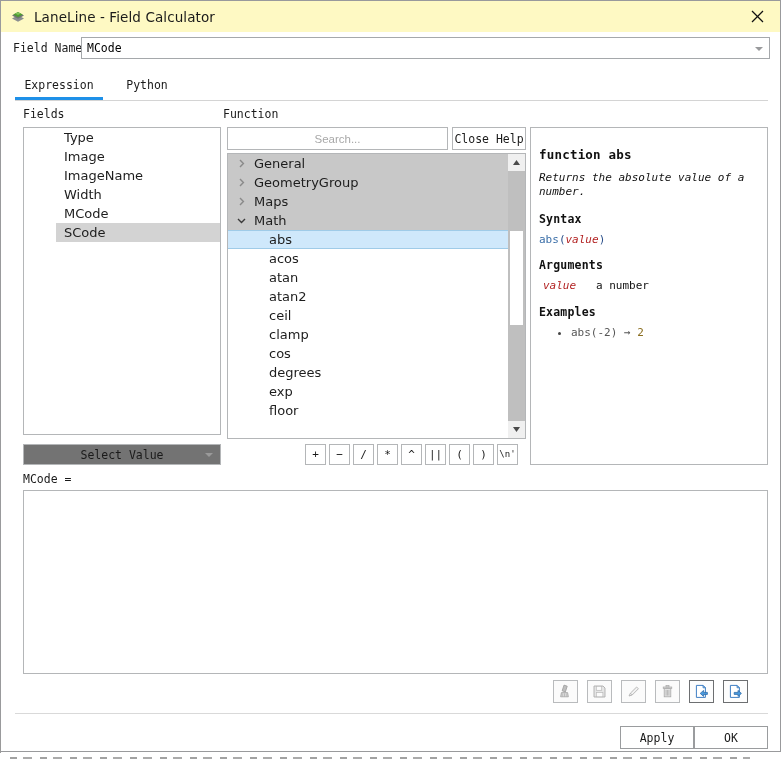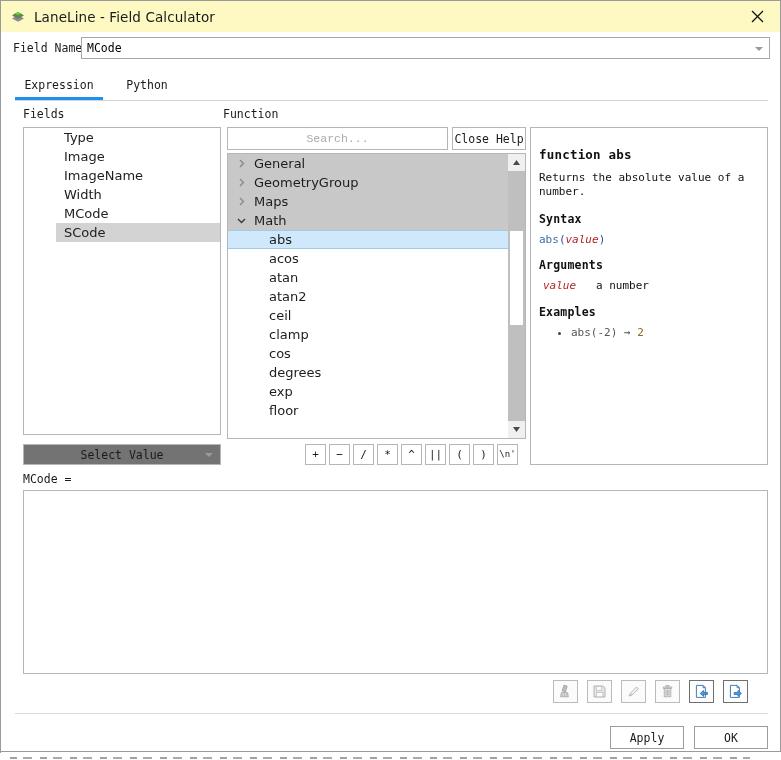--- a/index.html
+++ b/index.html
@@ -165,21 +165,21 @@
     border: 1px solid #b4b6b8;
     box-sizing: border-box;
     background: #ffffff;
   }
   .search-box input {
     position: absolute; left: 0; top: 0;
     width: 100%; height: 100%;
     border: 0; outline: 0; background: transparent;
     box-sizing: border-box;
     text-align: center;
-    font-family: Liberation Mono, monospace;
+    font-family: Liberation Sans, sans-serif;
     font-size: 11.5px;
     color: #000;
   }
   .search-box input::placeholder { color: #a8a8a8; opacity: 1; }
   .close-help {
     position: absolute; left: 451px; top: 126px;
     width: 74px; height: 23px;
     border: 1px solid #b4b6b8;
     box-sizing: border-box;
     background: #ffffff;
@@ -279,21 +279,21 @@
     background: #ffffff;
     padding: 16px 8px;
     overflow: hidden;
     font-family: "DejaVu Sans Mono", monospace;
     font-size: 11px;
     color: #111;
     line-height: 1.32;
   }
   .help-h1 { font-weight: bold; font-size: 12.5px; margin: 3px 0 7px 0; letter-spacing: .2px;}
   .help-h2 { font-weight: bold; font-size: 11.5px; margin: 11px 0 6px 0; letter-spacing: .2px;}
-  .help-p  { margin: 0 0 12px 0; }
+  .help-p  { margin: 0 0 12px 0; font-style: italic; }
   .help-sig { margin: 0; }
   .sig-fn { color: #3a6ea8; }
   .sig-paren { color: #2b4f8a; }
   .sig-arg { color: #b22222; font-style: italic; }
   .help-arg-row { margin: 0 0 0 4px; }
   .arg-name { color: #b22222; font-style: italic; }
   .help-ex {
     margin: 0 0 0 20px;
     list-style: disc;
     padding-left: 12px;
@@ -347,21 +347,21 @@
 
   .sep-line {
     position: absolute; left: 14px; top: 712px;
     width: 753px; height: 1px;
     background: #d9d9d9;
   }
 
   
   .footer-btns {
     position: absolute; right: 12px; top: 725px;
-    display: flex; gap: 10px;
+    display: flex; 
   }
   .dlg-btn {
     width: 74px; height: 23px;
     border: 1px solid #9a9c9e;
     box-sizing: border-box;
     background: #ffffff;
     display: flex; align-items: center; justify-content: center;
     font-family: "DejaVu Sans Mono", monospace;
     font-size: 11.5px;
     color: #1a1a1a;

